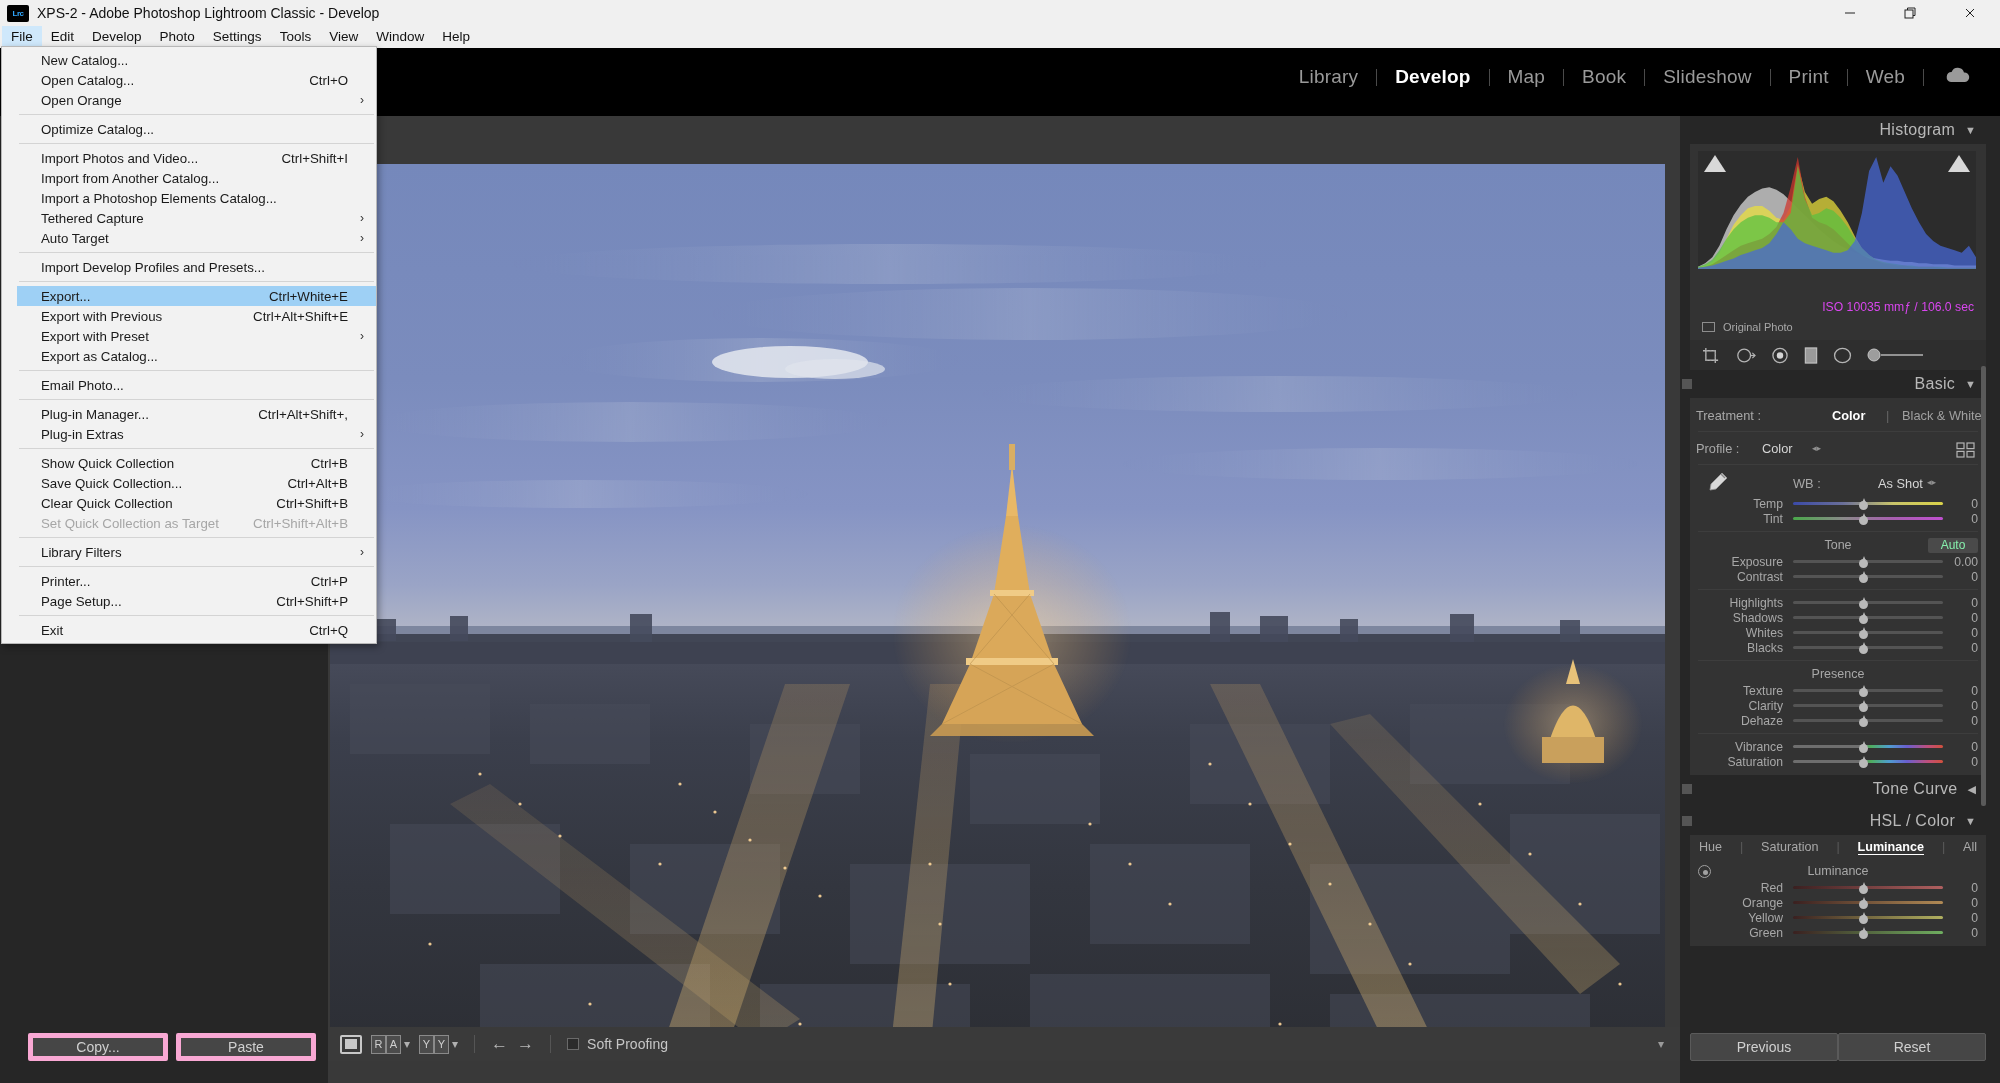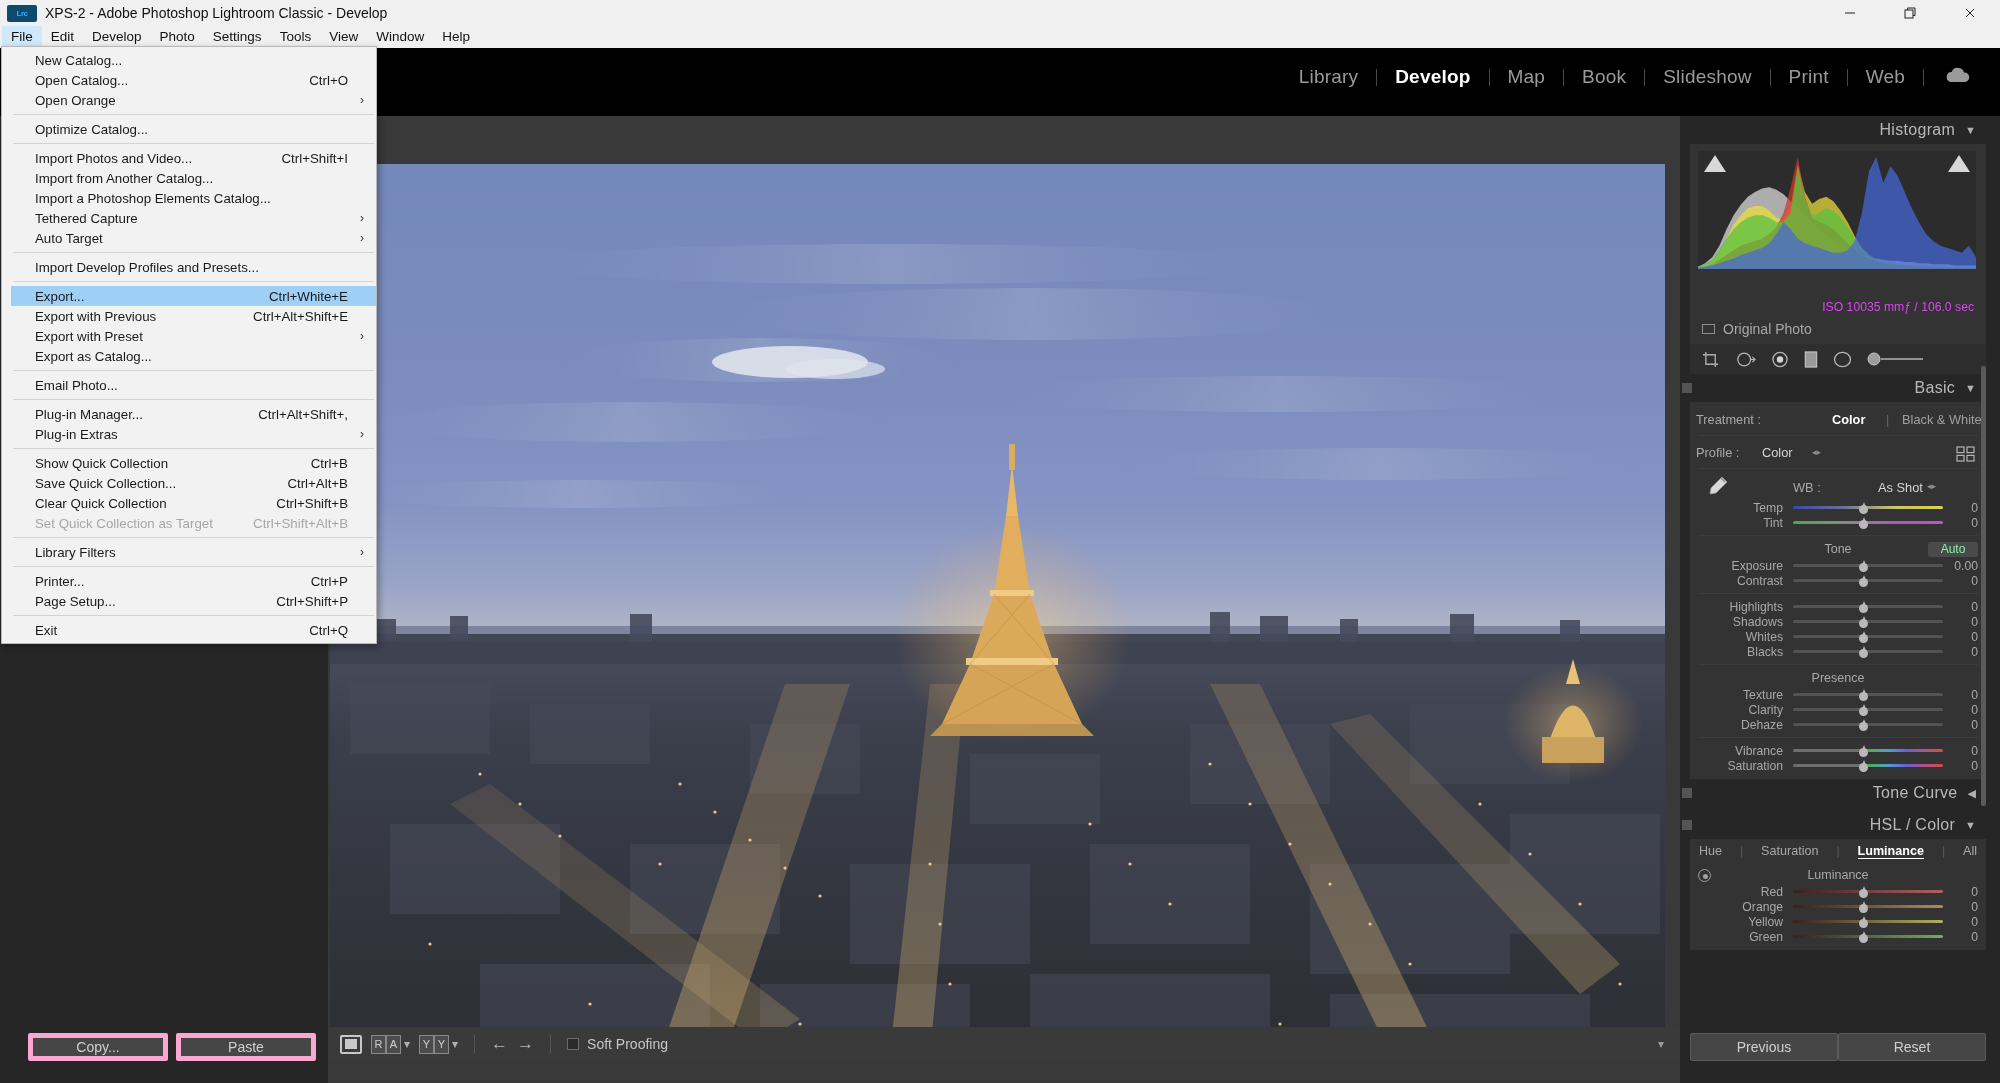--- a/index.html
+++ b/index.html
@@ -1,34 +1,34 @@
 <!DOCTYPE html>
 <html><head>
 <meta charset="utf-8">
 <style>
   * { box-sizing: border-box; margin:0; padding:0; }
   html,body { width:2000px; height:1083px; overflow:hidden; background:#000; }
   body { font-family:"Liberation Sans", sans-serif; -webkit-font-smoothing:antialiased; }
 
   
   #titlebar { position:absolute; left:0; top:0; width:2000px; height:26px; background:#f0f0f0; display:flex; align-items:center; }
-  #app-icon { width:30px; height:17px; margin-left:7px; margin-right:8px; background:#0c4a6e; border-radius:2px;
+  #app-icon { width:22px; height:17px; margin-left:7px; margin-right:8px; background:#000000; border-radius:2px;
               color:#31a8ff; font-size:8px; font-weight:bold; display:flex; align-items:center; justify-content:center; letter-spacing:-0.5px;}
   #title-text { font-size:14px; color:#111; }
   .wbtn { width:60px; height:26px; display:flex; align-items:center; justify-content:center; color:#222; font-size:14px; }
   .wbtn-group { position:absolute; right:0; top:0; display:flex; }
 
   
   #menubar { position:absolute; left:0; top:26px; width:2000px; height:22px; background:#f0f0f0; display:flex; align-items:center; padding-left:2px;}
   .menu-top { font-size:13.5px; color:#111; padding:3px 9px; line-height:16px; }
   .menu-top.active { background:#cfe8fb; }
 
   
   #file-menu { position:absolute; left:1px; top:46px; width:376px; background:#f2f2f2;
-               border:1px solid #b8b8b8; box-shadow:2px 3px 7px rgba(0,0,0,.35); padding:3px 0 3px 9px; z-index:50; }
+               border:1px solid #b8b8b8; box-shadow:2px 3px 7px rgba(0,0,0,.35); padding:3px 0 3px 15px; z-index:50; }
   .mi { height:20px; display:flex; align-items:center; position:relative; padding:0 6px 0 24px; font-size:13.3px; color:#1a1a1a; }
   .mi.sel { background:#9ed0f5; }
   .mi.dis { color:#a6a6a6; }
   .mi .lbl { white-space:nowrap; }
   .mi .sc { position:absolute; right:28px; font-size:13.3px; }
   .mi .arw { position:absolute; right:12px; font-size:12px; color:#333; }
   .msep { height:1px; background:#d4d4d4; margin:4px 2px; }
 
   
   #app { position:absolute; left:0; top:48px; width:2000px; height:1035px; background:#262626; }
@@ -94,21 +94,21 @@
   .sechdr { text-align:center; color:#a8a8a8; font-size:12.5px; height:17px; line-height:17px; position:relative;}
   .autobtn { position:absolute; right:8px; top:1px; width:50px; height:15px; background:#4a4a4a; border-radius:2px;
              color:#86efac; font-size:12px; display:flex; align-items:center; justify-content:center;}
   .divline { height:1px; background:#3d3d3d; margin:5px 8px; }
 
   
   #histo { background:#333; padding:7px 8px 5px 8px;}
   #histo-canvas { position:relative; width:278px; height:118px; background:#2c2c2c; overflow:hidden;}
   .clip-tri { position:absolute; top:4px; width:0; height:0; border-left:11px solid transparent; border-right:11px solid transparent; border-bottom:17px solid #d8d8d8;}
   #exif { display:flex; justify-content:flex-end; padding:3px 4px 0 4px; color:#d946ef; font-size:12.2px;margin-top:28px;}
-  #origphoto { display:flex; align-items:center; padding:7px 4px 2px 4px; color:#a8a8a8; font-size:14px;}
+  #origphoto { display:flex; align-items:center; padding:7px 4px 2px 4px; color:#a8a8a8; font-size:11px;}
   #origphoto .ob { width:13px; height:10px; border:1px solid #8d8d8d; margin-right:8px;}
 
   
   #toolrow { background:#2e2e2e; height:30px; display:flex; align-items:center; gap:15px; padding-left:12px;}
   .ti { color:#b4b4b4; display:flex; align-items:center;}
 
   
   .trow { height:22px; display:flex; align-items:center; position:relative; font-size:12.8px; color:#a8a8a8;}
   .trow .k { position:absolute; left:6px;}
   #treat-color { position:absolute; left:142px; color:#fff; font-weight:bold;}

